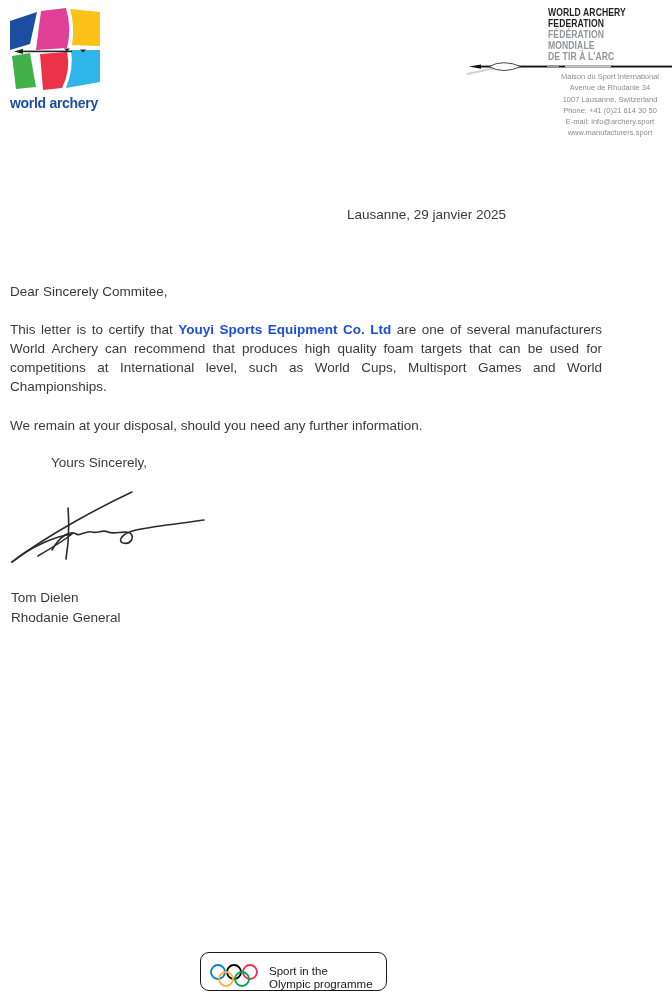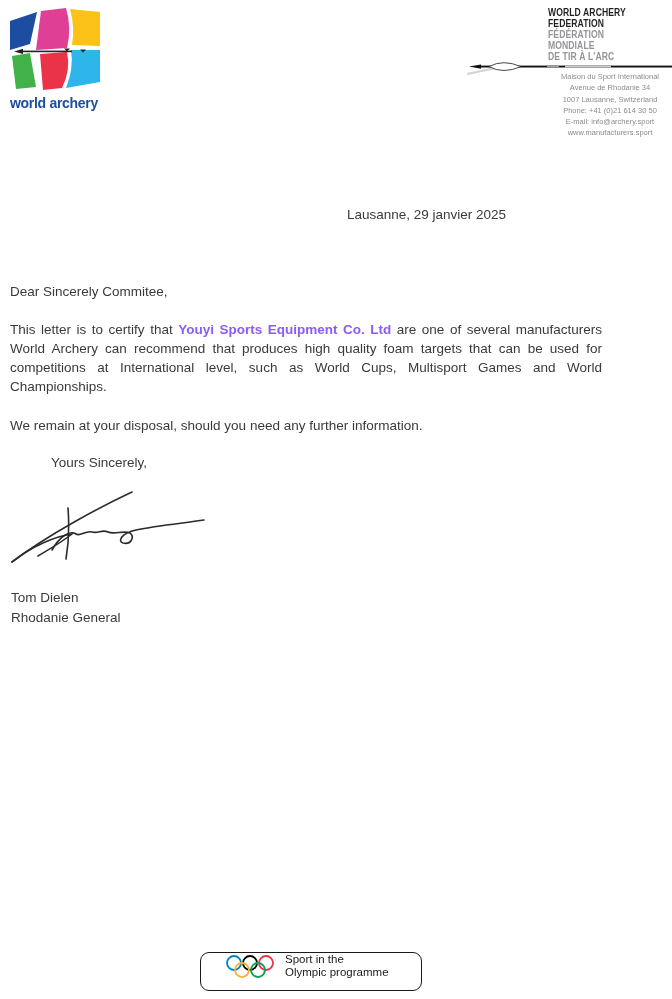--- a/index.html
+++ b/index.html
@@ -37,35 +37,35 @@
   .header-arrow { position: absolute; left: 465px; top: 58px; width: 207px; height: 18px; }
 
   
   .dateline {
     position: absolute; left: 347px; top: 207px;
     font-size: 13.5px; color: #3a3a3a; white-space: nowrap;
   }
   .letter-body { position: absolute; left: 10px; top: 0; width: 592px; color: #3a3a3a; font-size: 13.5px; line-height: 19px; }
   .salutation { position: absolute; left: 0; top: 282px; width: 592px; }
   .para-main  { position: absolute; left: 0; top: 320px; width: 592px; text-align: justify; }
-  .para-main b { font-weight: 700; color: #8b5cf6; }
+  .para-main b { font-weight: 700; color: #1d4ed8; }
   .para-2     { position: absolute; left: 0; top: 416px; width: 592px; }
   .closing    { position: absolute; left: 0; top: 453px; width: 592px; margin-left: 41px; }
   .signer     { position: absolute; left: 1px; top: 588px; line-height: 19.5px; }
 
   .signature-svg { position: absolute; left: 4px; top: 486px; width: 205px; height: 88px; }
 
   
   .olympic-badge {
     position: absolute; left: 200px; top: 952px;
-    width: 222px; height: 39px;
+    width: 187px; height: 39px;
     border: 1.3px solid #1a1a1a;
     border-radius: 9px;
-    display: flex; align-items: flex-start;
-    padding-left: 24px;
+    display: flex; align-items: flex-end;
+    padding-left: 8px;
     background: #ffffff;
   }
   .rings-svg { width: 50px; height: 28px; flex: 0 0 auto; }
   .badge-text { margin-left: 10px; font-size: 11.5px; line-height: 12.5px; color: #1a1a1a; white-space: nowrap; }
 </style>
 </head>
 <body>
 
 <div class="page">
 

